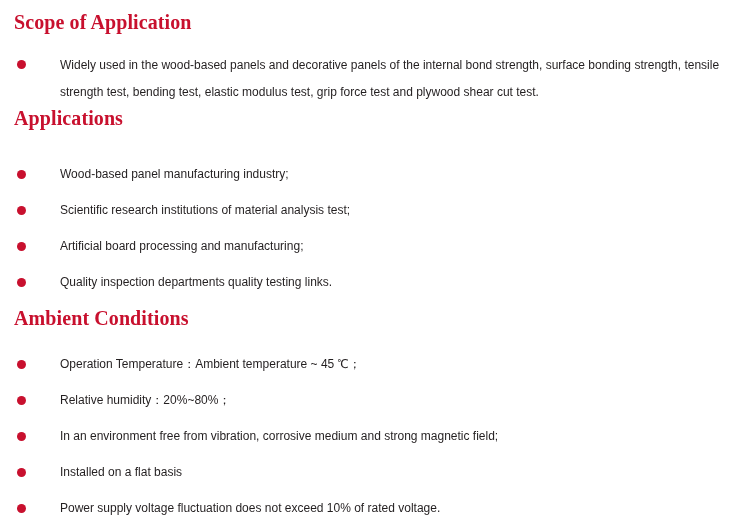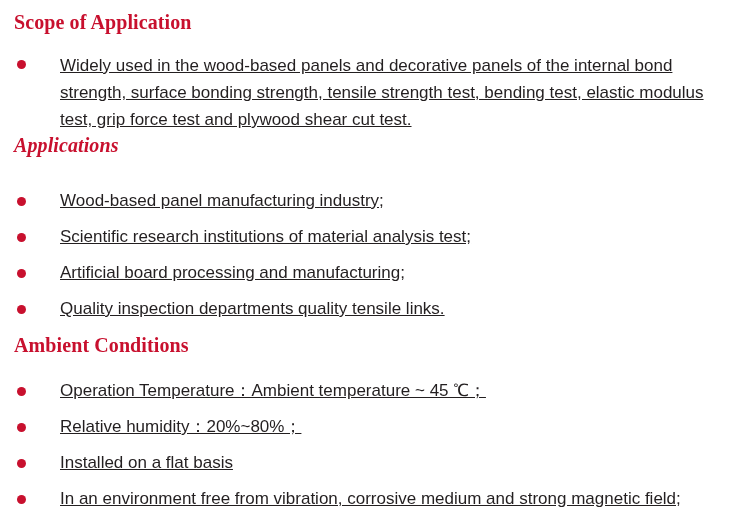--- a/index.html
+++ b/index.html
@@ -25,40 +25,39 @@
     font-family: "Liberation Serif", serif;
     font-weight: bold;
     color: #c8102e;
     font-size: 20px;
     line-height: 24px;
     margin: 0;
     padding: 0;
     letter-spacing: 0.1px;
   }
   .heading-scope { margin-top: 4px; }
-  .heading-applications { margin-top: 28px; font-style: italic; }
+  .heading-applications { margin-top: 28px; }
   .heading-working { margin-top: 32px; }
 
   ul.bullets {
     list-style: none;
     margin: 0;
     padding: 0;
   }
   ul.scope-list { margin-top: 18px; }
   ul.applications-list { margin-top: 32px; }
   ul.working-list { margin-top: 22px; }
 
   ul.bullets li {
     position: relative;
     padding-left: 46px;
-    font-size: 17px;
+    font-size: 12px;
     line-height: 24px;
     color: #231f20;
     margin-bottom: 0;
-    text-decoration: underline;
   }
   ul.applications-list li,
   ul.working-list li {
     margin-bottom: 12px;
   }
   ul.bullets li .bullet-dot {
     position: absolute;
     left: 3px;
     top: 8px;
     width: 9px;
@@ -98,42 +97,42 @@
     <li>
       <span class="bullet-dot"></span>
       <span class="li-text">Scientific research institutions of material analysis test;</span>
     </li>
     <li>
       <span class="bullet-dot"></span>
       <span class="li-text">Artificial board processing and manufacturing;</span>
     </li>
     <li>
       <span class="bullet-dot"></span>
-      <span class="li-text">Quality inspection departments quality tensile links.</span>
+      <span class="li-text">Quality inspection departments quality testing links.</span>
     </li>
   </ul>
 
   <h2 class="section-heading heading-working">Ambient Conditions</h2>
 
   <ul class="bullets working-list">
     <li>
       <span class="bullet-dot"></span>
       <span class="li-text">Operation Temperature：Ambient temperature ~ 45 ℃；</span>
     </li>
     <li>
       <span class="bullet-dot"></span>
       <span class="li-text">Relative humidity：20%~80%；</span>
     </li>
     <li>
       <span class="bullet-dot"></span>
-      <span class="li-text">Installed on a flat basis</span>
+      <span class="li-text">In an environment free from vibration, corrosive medium and strong magnetic field;</span>
     </li>
     <li>
       <span class="bullet-dot"></span>
-      <span class="li-text">In an environment free from vibration, corrosive medium and strong magnetic field;</span>
+      <span class="li-text">Installed on a flat basis</span>
     </li>
     <li>
       <span class="bullet-dot"></span>
       <span class="li-text">Power supply voltage fluctuation does not exceed 10% of rated voltage.</span>
     </li>
   </ul>
 
 </div>
 
 </body></html>

